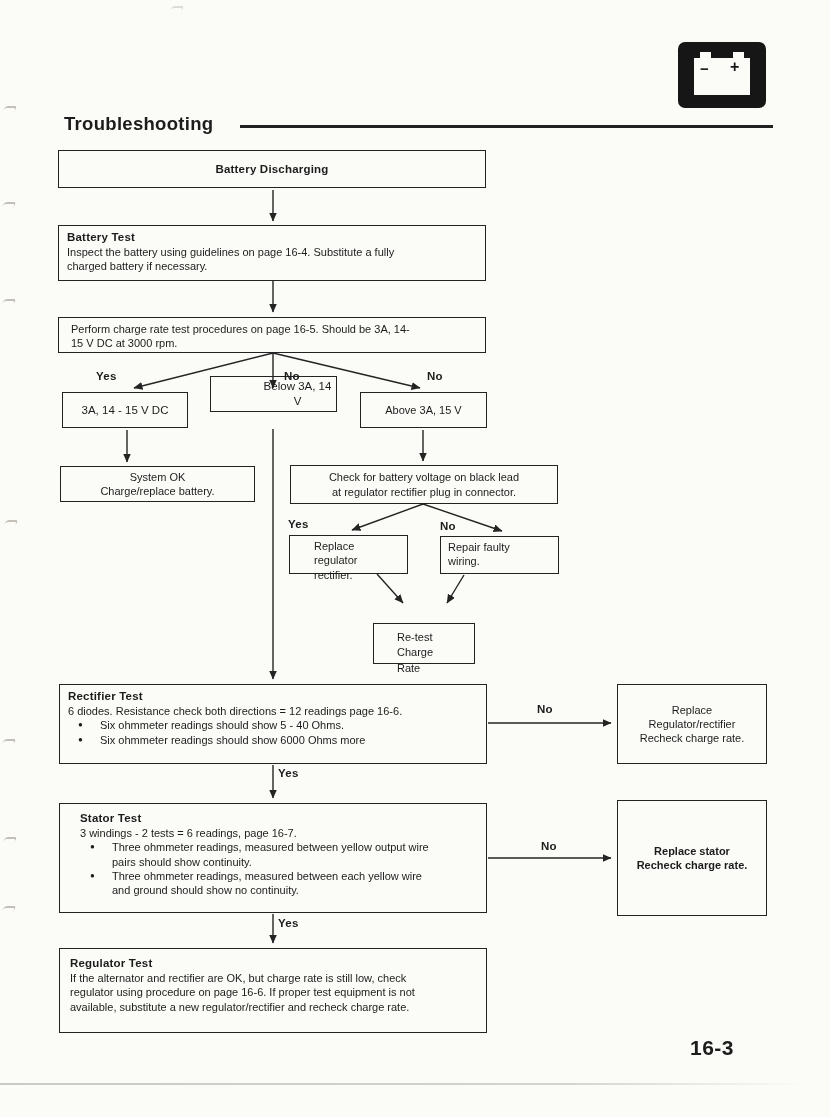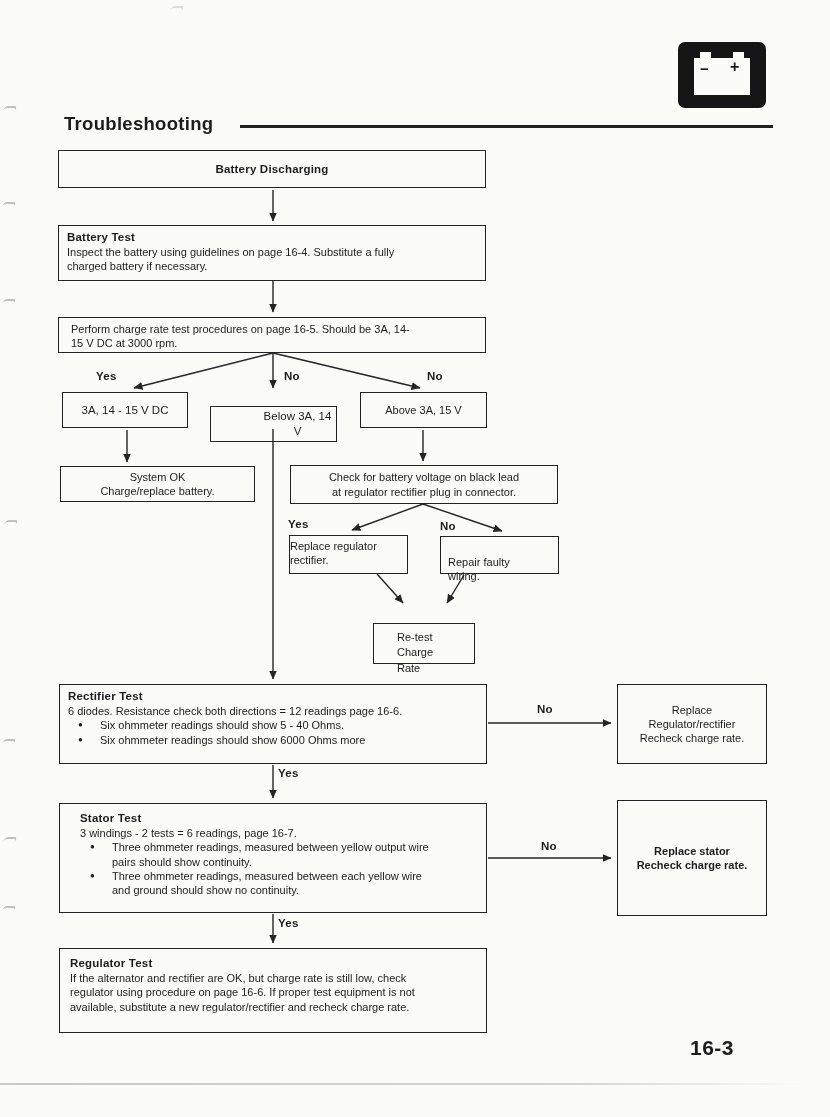--- a/index.html
+++ b/index.html
@@ -102,21 +102,21 @@
   <div class="node" style="left:58px;top:317px;width:428px;height:36px;padding:4px 12px;">
     <span class="bline">Perform charge rate test procedures on page 16-5. Should be 3A, 14-</span>
     <span class="bline">15 V DC at 3000 rpm.</span>
   </div>
 
   <div class="node" style="left:62px;top:392px;width:126px;height:36px;font-size:11.5px;">
     <div class="cc">
         <span>3A, 14 - 15 V DC</span>
       </div>
   </div>
-  <div class="node" style="left:210px;top:406px;width:127px;height:36px;font-size:11.5px;padding-left:48px;">
+  <div class="node" style="left:210px;top:376px;width:127px;height:36px;font-size:11.5px;padding-left:48px;">
     <div class="cc">
         <span>Below 3A, 14 V</span>
       </div>
   </div>
   <div class="node" style="left:360px;top:392px;width:127px;height:36px;font-size:11px;">
     <div class="cc">
         <span>Above 3A, 15 V</span>
       </div>
   </div>
 
@@ -127,26 +127,26 @@
     </div>
   </div>
 
   <div class="node" style="left:290px;top:465px;width:268px;height:39px;">
     <div class="cc">
       <span class="bline">Check for battery voltage on black lead</span>
       <span class="bline">at regulator rectifier plug in connector.</span>
     </div>
   </div>
 
-  <div class="node" style="left:289px;top:535px;width:119px;height:39px;padding:3px 0;">
+  <div class="node" style="left:289px;top:535px;width:119px;height:39px;padding:3px 24px;">
     <span class="bline">Replace regulator</span>
     <span class="bline">rectifier.</span>
   </div>
 
-  <div class="node" style="left:440px;top:536px;width:119px;height:38px;padding:18px 7px;">
+  <div class="node" style="left:440px;top:536px;width:119px;height:38px;padding:3px 7px;">
     <span class="bline">Repair faulty</span>
     <span class="bline">wiring.</span>
   </div>
 
   <div class="node" style="left:373px;top:623px;width:102px;height:41px;padding:6px 23px;line-height:1.4;">
     <span class="bline">Re-test</span>
     <span class="bline">Charge Rate</span>
   </div>
 
   <div class="node" style="left:59px;top:684px;width:428px;height:80px;padding:4px 8px;">

